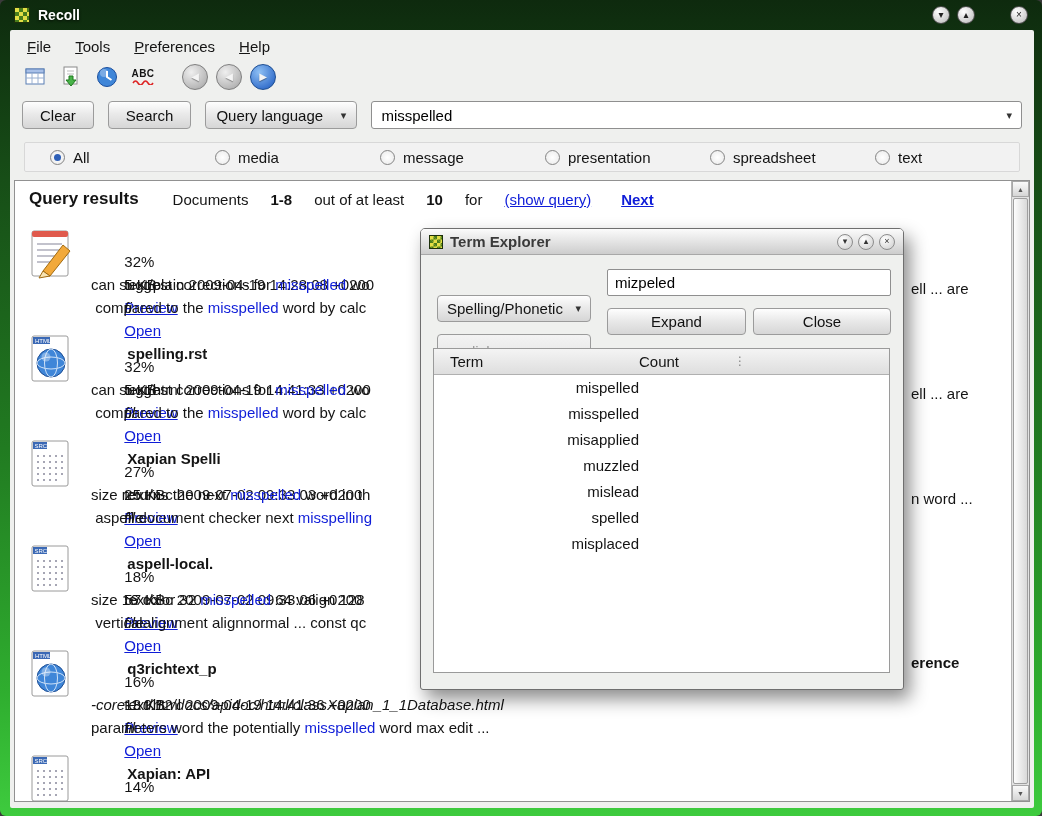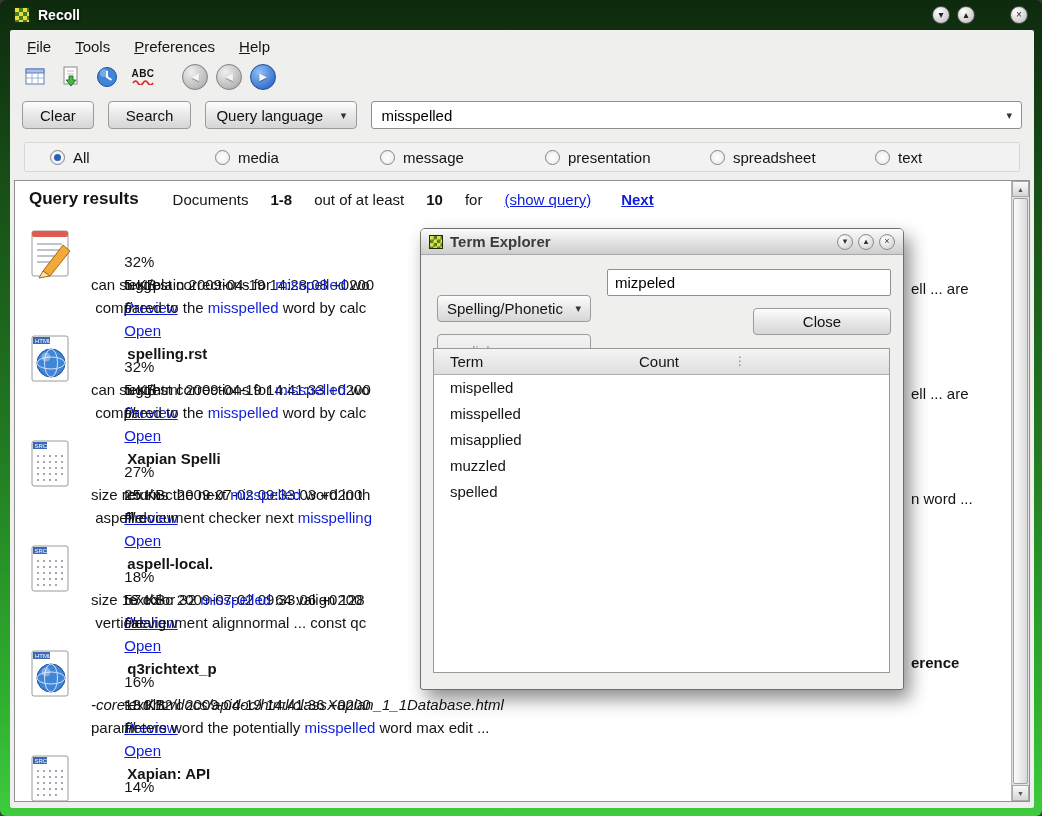--- a/index.html
+++ b/index.html
@@ -89,21 +89,21 @@
   .dlg-combo.disabled{color:#9b9b9b;background:linear-gradient(#f3f3f3,#e6e6e6);align-items:flex-end;}
   .dlg-combo.disabled .arrow{color:#9b9b9b;}
   .dlg-input{position:absolute;left:186px;top:40px;width:284px;height:27px;border:1px solid #8f8f8f;border-radius:2px;
     padding:0 7px;font-size:15px;font-family:inherit;background:#fff;}
   .dlg-btn{position:absolute;height:27px;padding:0;}
   .term-table{position:absolute;left:12px;top:119px;width:457px;height:325px;border:1px solid #9a9a9a;background:#fff;overflow:hidden;}
   .tt-head{height:26px;display:flex;align-items:center;background:linear-gradient(#f4f4f4,#dedede);border-bottom:1px solid #b0b0b0;position:relative;}
   .tt-term{width:205px;padding-left:16px;}
   .col-dots{position:absolute;left:300px;top:3px;color:#888;font-size:12px;line-height:1.6;}
   .tt-row{height:26px;line-height:26px;display:flex;}
-  .tt-term-cell{width:205px;padding-left:16px;}
+  .tt-term-cell{width:205px;padding-left:16px;text-align:right;}
 </style>
 </head>
 <body>
 
 <div class="screen">
 
   <div class="titlebar">
     <span class="checker"></span>
     <span class="title-text">Recoll</span>
     <span class="win-btns">
@@ -431,20 +431,21 @@
     </div>
     <div class="dlg-combo" style="left:16px;top:40px;width:154px">
       <span>Spelling/Phonetic</span>
       <span class="arrow">▾</span>
     </div>
     <input class="dlg-input" value="mizpeled" style="">
     <div class="dlg-combo disabled" style="left:16px;top:79px;width:154px">
       <span>english</span>
       <span class="arrow">▾</span>
     </div>
+    <button class="btn dlg-btn" style="left:186px;top:79px;width:139px">Expand</button>
     <button class="btn dlg-btn" style="left:332px;top:79px;width:138px">Close</button>
     <div class="term-table">
       <div class="tt-head">
         <span class="tt-term">Term</span>
         <span class="tt-count">Count</span>
         <span class="col-dots">⋮</span>
       </div>
       <div id="term-rows">
   <div class="tt-row">
     <span class="tt-term-cell">mispelled</span>
@@ -460,22 +461,30 @@
     <span class="tt-term-cell">misapplied</span>
     <span class="tt-count-cell"></span>
   </div>
 
   <div class="tt-row">
     <span class="tt-term-cell">muzzled</span>
     <span class="tt-count-cell"></span>
   </div>
 
 
+  <div class="tt-row">
+    <span class="tt-term-cell">mislead</span>
+    <span class="tt-count-cell"></span>
+  </div>
 
   <div class="tt-row">
     <span class="tt-term-cell">spelled</span>
     <span class="tt-count-cell"></span>
   </div>
 
+  <div class="tt-row">
+    <span class="tt-term-cell">misplaced</span>
+    <span class="tt-count-cell"></span>
+  </div>
 </div>
     </div>
   </div>
 </div>
 
 </body></html>

